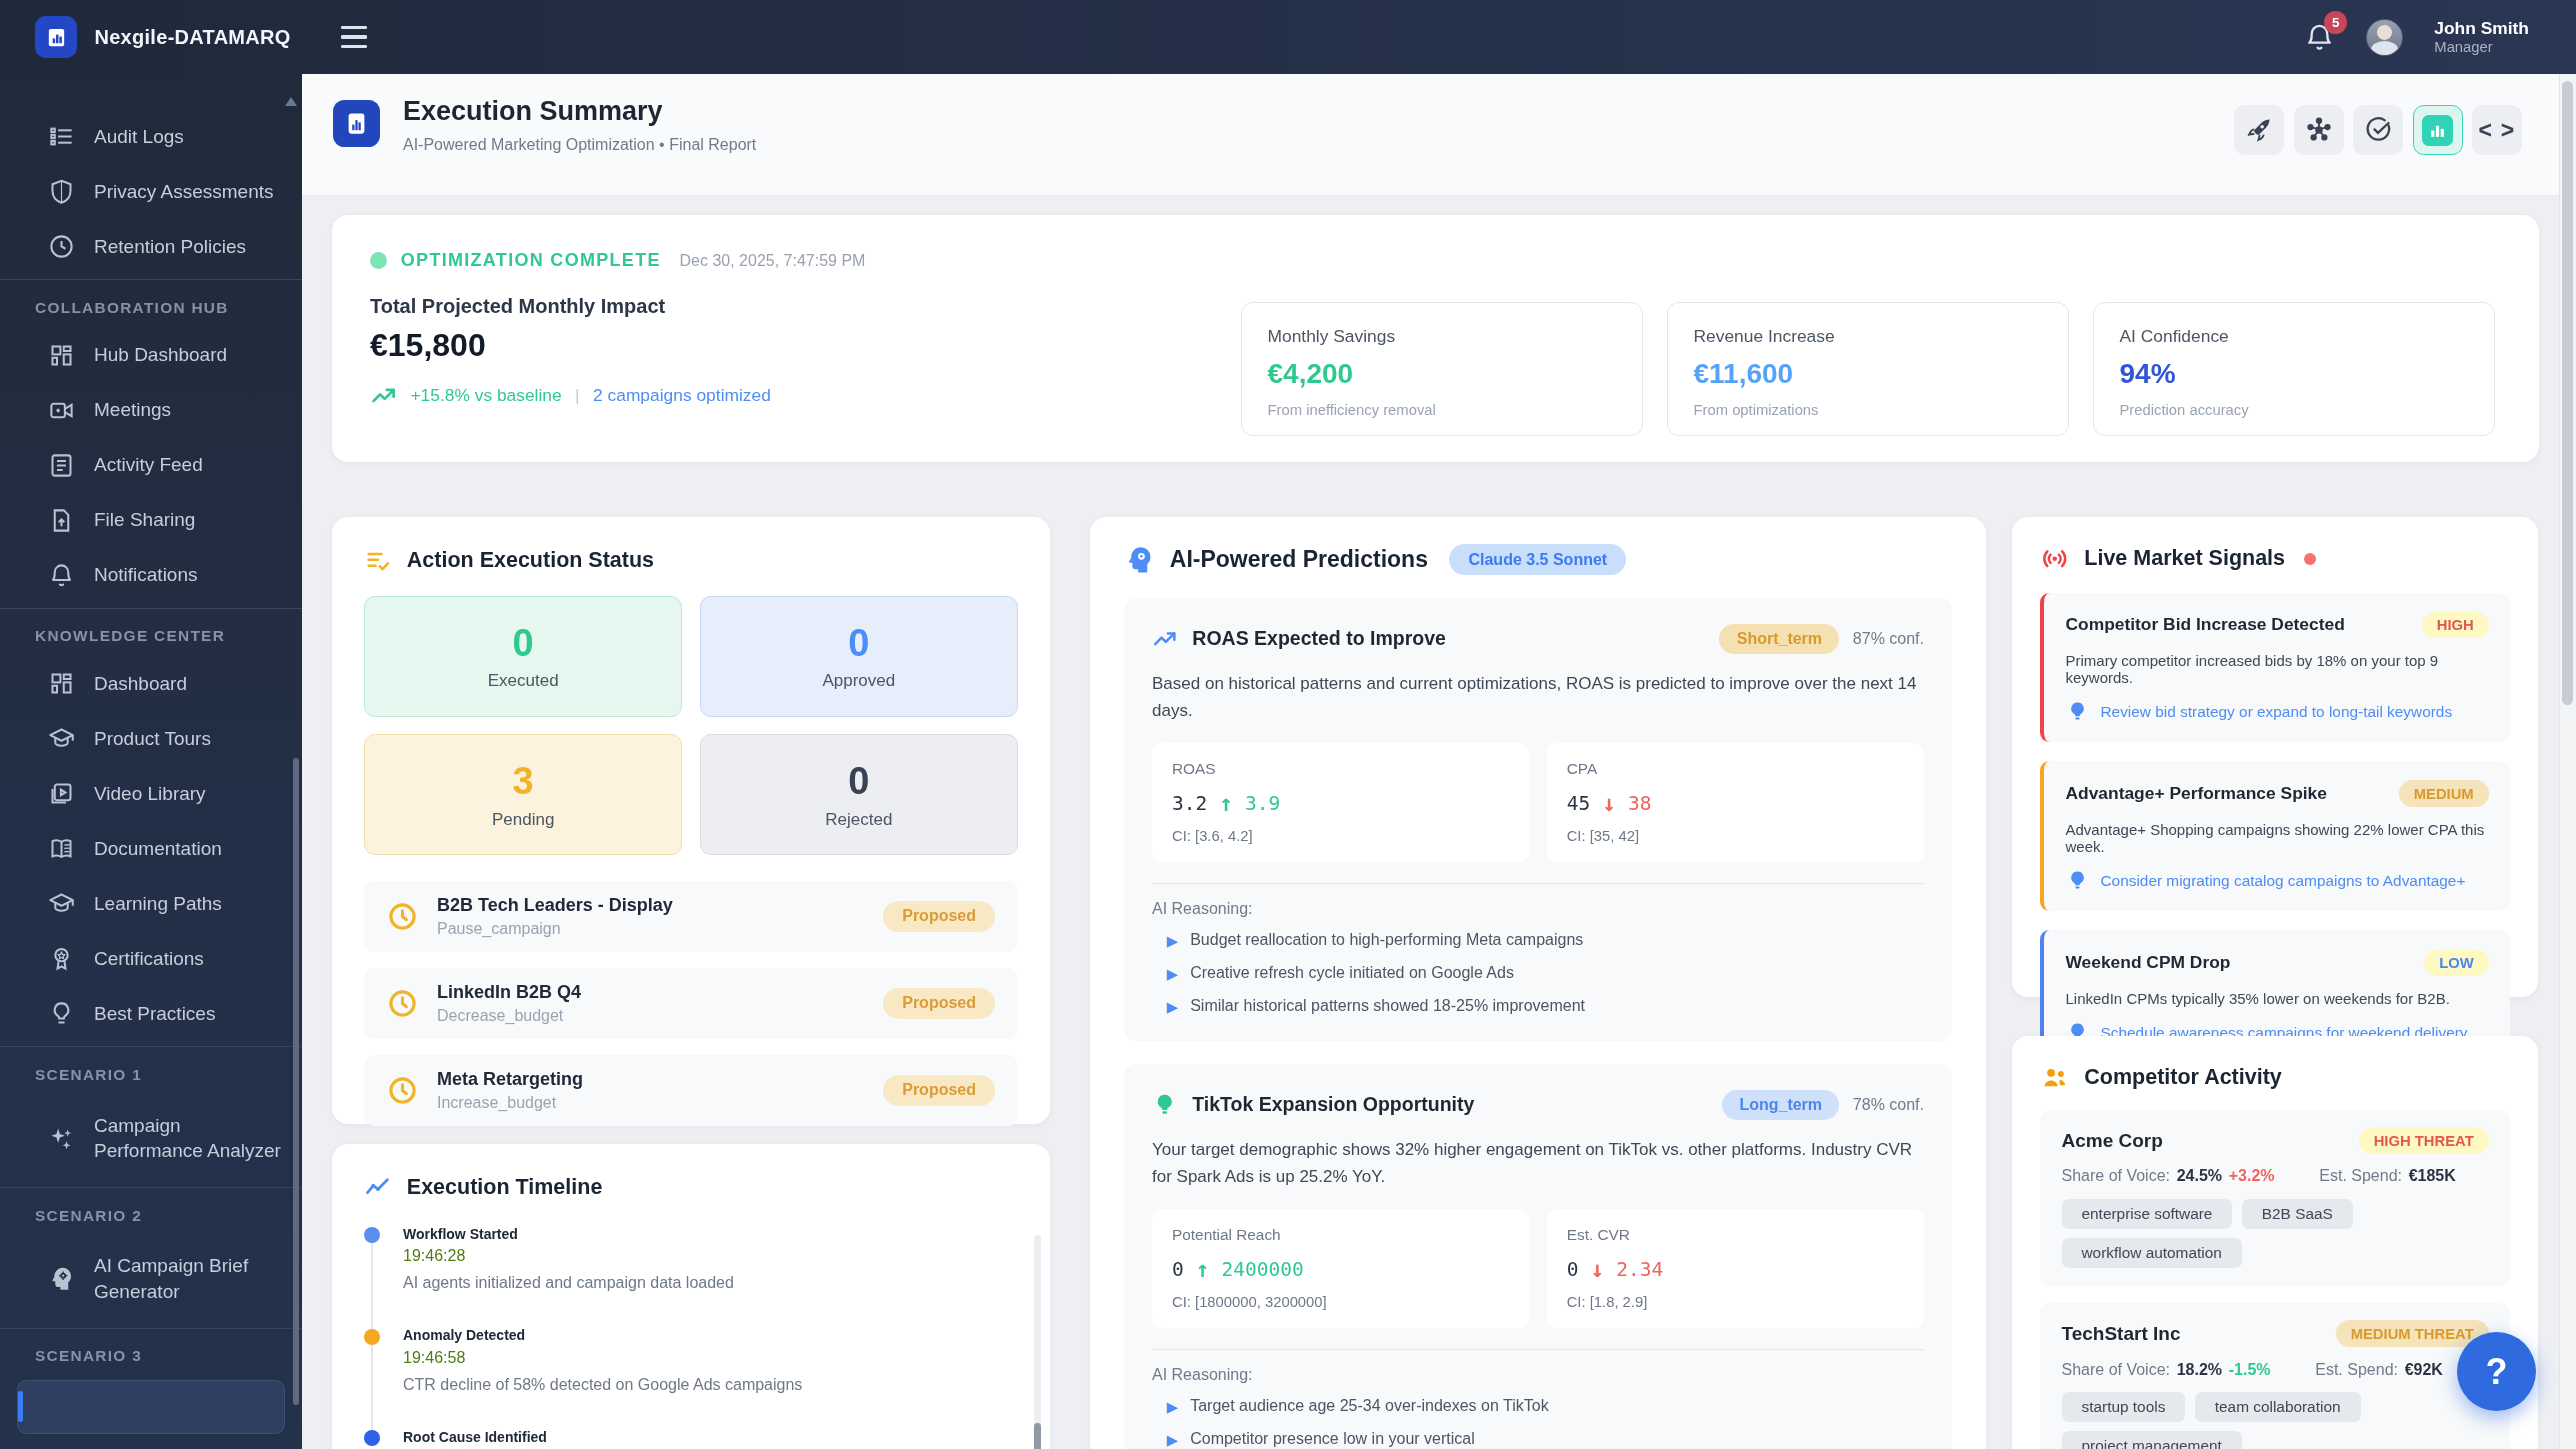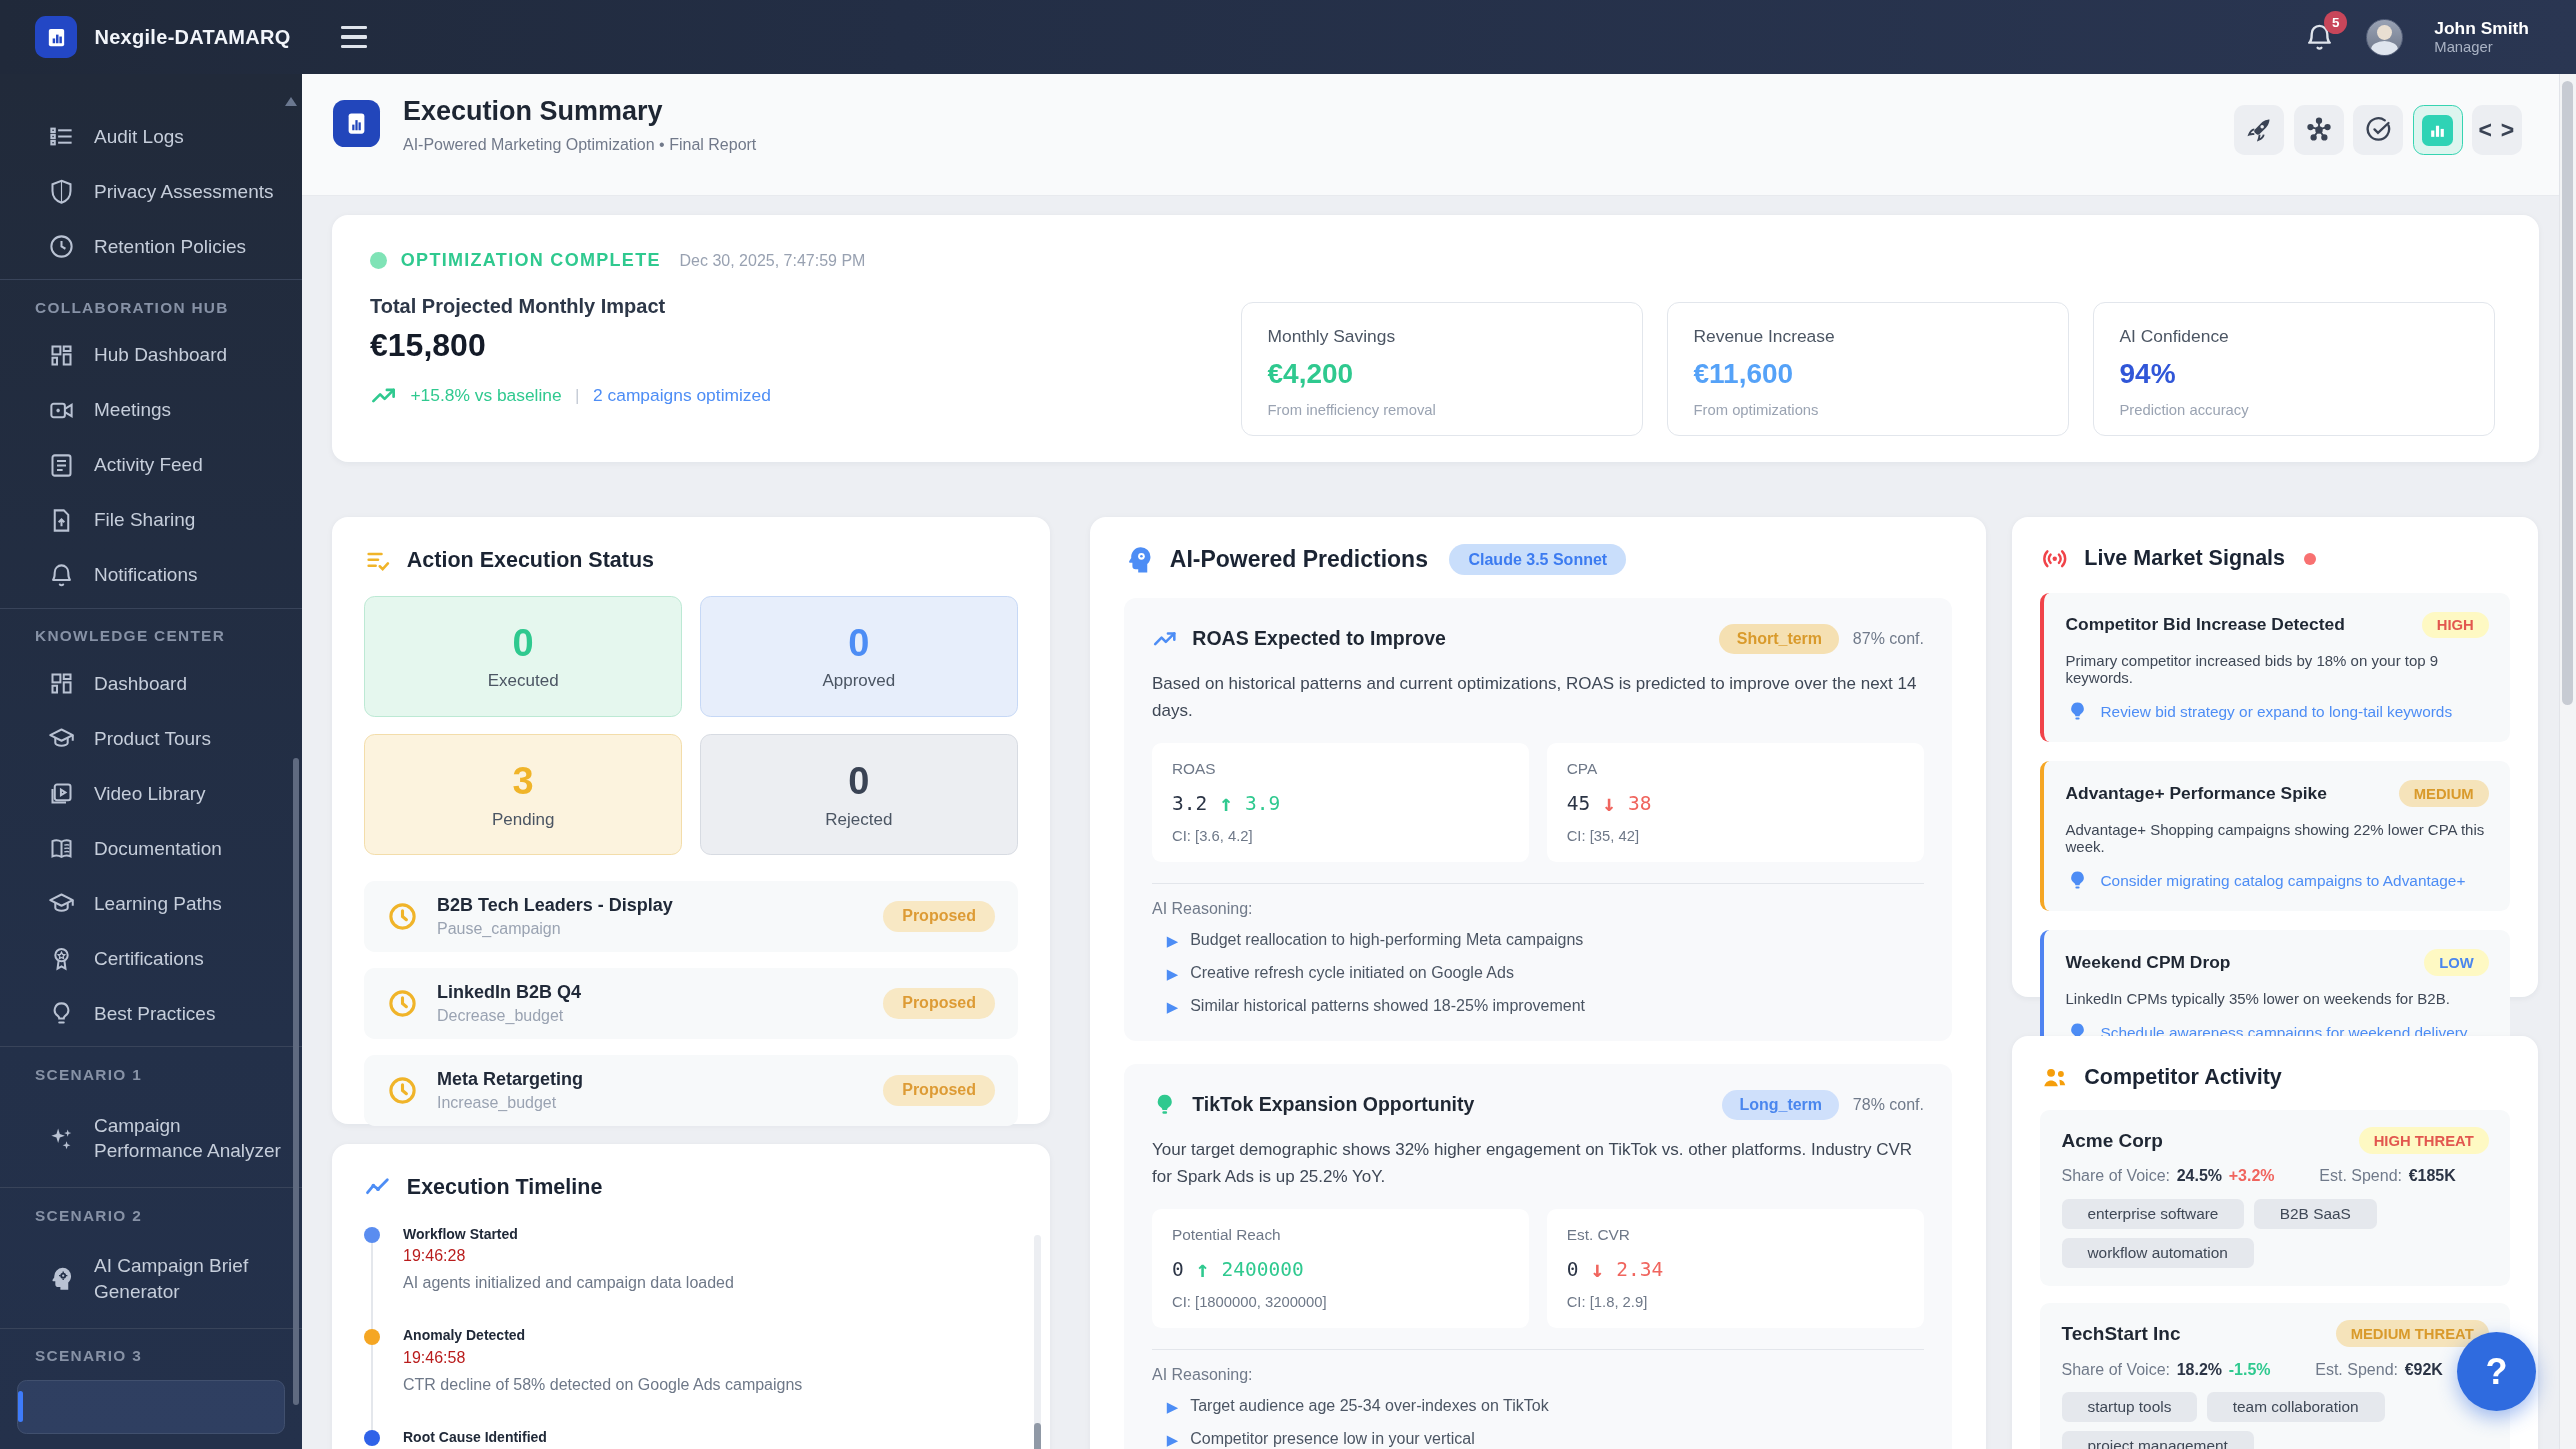--- a/index.html
+++ b/index.html
@@ -88,21 +88,21 @@
   .ar-title{font-size:18px;font-weight:bold;color:#202938;}
   .ar-sub{font-size:16px;color:#9aa3b2;}
   .badge-proposed{margin-left:auto;background:#f8e8c4;color:#dd9b35;font-size:16px;padding:6.7px 19px;}
   
   .timeline-card{left:332px;top:1144px;width:718px;height:402px;padding:29.5px 32px;}
   .tl-list{margin-top:24px;position:relative;}
   .tl-line{position:absolute;left:7.4px;top:6.7px;bottom:0;width:1.3px;background:#e4e7ec;}
   .tl-item{position:relative;padding-left:39px;margin-bottom:35px;}
   .tl-dot{position:absolute;left:0;top:1.3px;width:16px;height:16px;border-radius:50%;}
   .tl-title{font-size:14px;font-weight:bold;color:#202938;}
-  .tl-time{margin-top:5.4px;font-size:16px;color:#b91c1c;}
+  .tl-time{margin-top:5.4px;font-size:16px;color:#4d7c0f;}
   .tl-desc{margin-top:9.4px;font-size:16px;color:#6e7888;}
   .tl-scroll{position:absolute;right:9.4px;top:91px;width:6.7px;height:295px;background:#eceef2;border-radius:3.4px;}
   .tl-thumb{position:absolute;left:0;bottom:0;width:6.7px;height:107px;background:#9099a6;border-radius:3.4px;}
   
   .pred-card{left:1090px;top:517px;width:896px;height:1006px;padding:27px 34px;}
   .model-pill{background:#c9defb;color:#3c7bf0;font-size:16px;padding:6.7px 19px;margin-left:6.7px;}
   .pred-item{background:#f8f9fb;border-radius:12px;padding:25.5px 28px;box-sizing:border-box;margin-top:23px;}
   .pi-head{display:flex;align-items:center;gap:14.8px;}
   .pi-title{font-size:19.5px;font-weight:bold;color:#1f2733;}
   .pi-right{margin-left:auto;display:flex;align-items:center;gap:13.4px;}
@@ -142,21 +142,21 @@
   .comp{border-radius:9.4px;background:#f7f9fa;margin-top:17.4px;padding:17.4px 21.5px;box-sizing:border-box;}
   .cp-head{display:flex;align-items:center;}
   .cp-name{font-size:19px;font-weight:bold;color:#1f2733;}
   .threat-pill{margin-left:auto;font-size:14.8px;padding:5.4px 14.8px;}
   .cp-stats{margin-top:13.4px;display:flex;align-items:center;font-size:16px;color:#707a8a;gap:6.7px;}
   .cp-val{color:#2b3445;font-weight:bold;}
   .cp-delta-up{color:#f0655e;font-weight:bold;}
   .cp-delta-down{color:#2fc98f;font-weight:bold;}
   .cp-spend{margin-left:38px;}
   .cp-tags{margin-top:13.4px;display:flex;gap:9.4px;flex-wrap:wrap;}
-  .tag{background:#e5e8ed;color:#3f4856;font-size:15.4px;padding:6px 26px;border-radius:6.7px;white-space:nowrap;}
+  .tag{background:#e5e8ed;color:#3f4856;font-size:15.4px;padding:6px 20px;border-radius:6.7px;white-space:nowrap;}
   
   .main-scrollbar{position:absolute;right:0;top:74px;width:16px;height:1375px;background:#f3f4f6;border-left:0.7px solid #e2e4e9;z-index:45;}
   .main-thumb{position:absolute;left:2px;top:6.7px;width:11.4px;height:624px;border-radius:6px;background:#c7cbd3;}
   .help-fab{position:absolute;left:2457px;top:1332px;width:79px;height:79px;border-radius:50%;background:#2f6bdf;
     display:flex;align-items:center;justify-content:center;color:#fff;font-size:36px;font-weight:bold;
     box-shadow:0 6.7px 19px rgba(47,107,223,.45);cursor:pointer;z-index:50;}
 </style>
 </head>
 <body>
 

